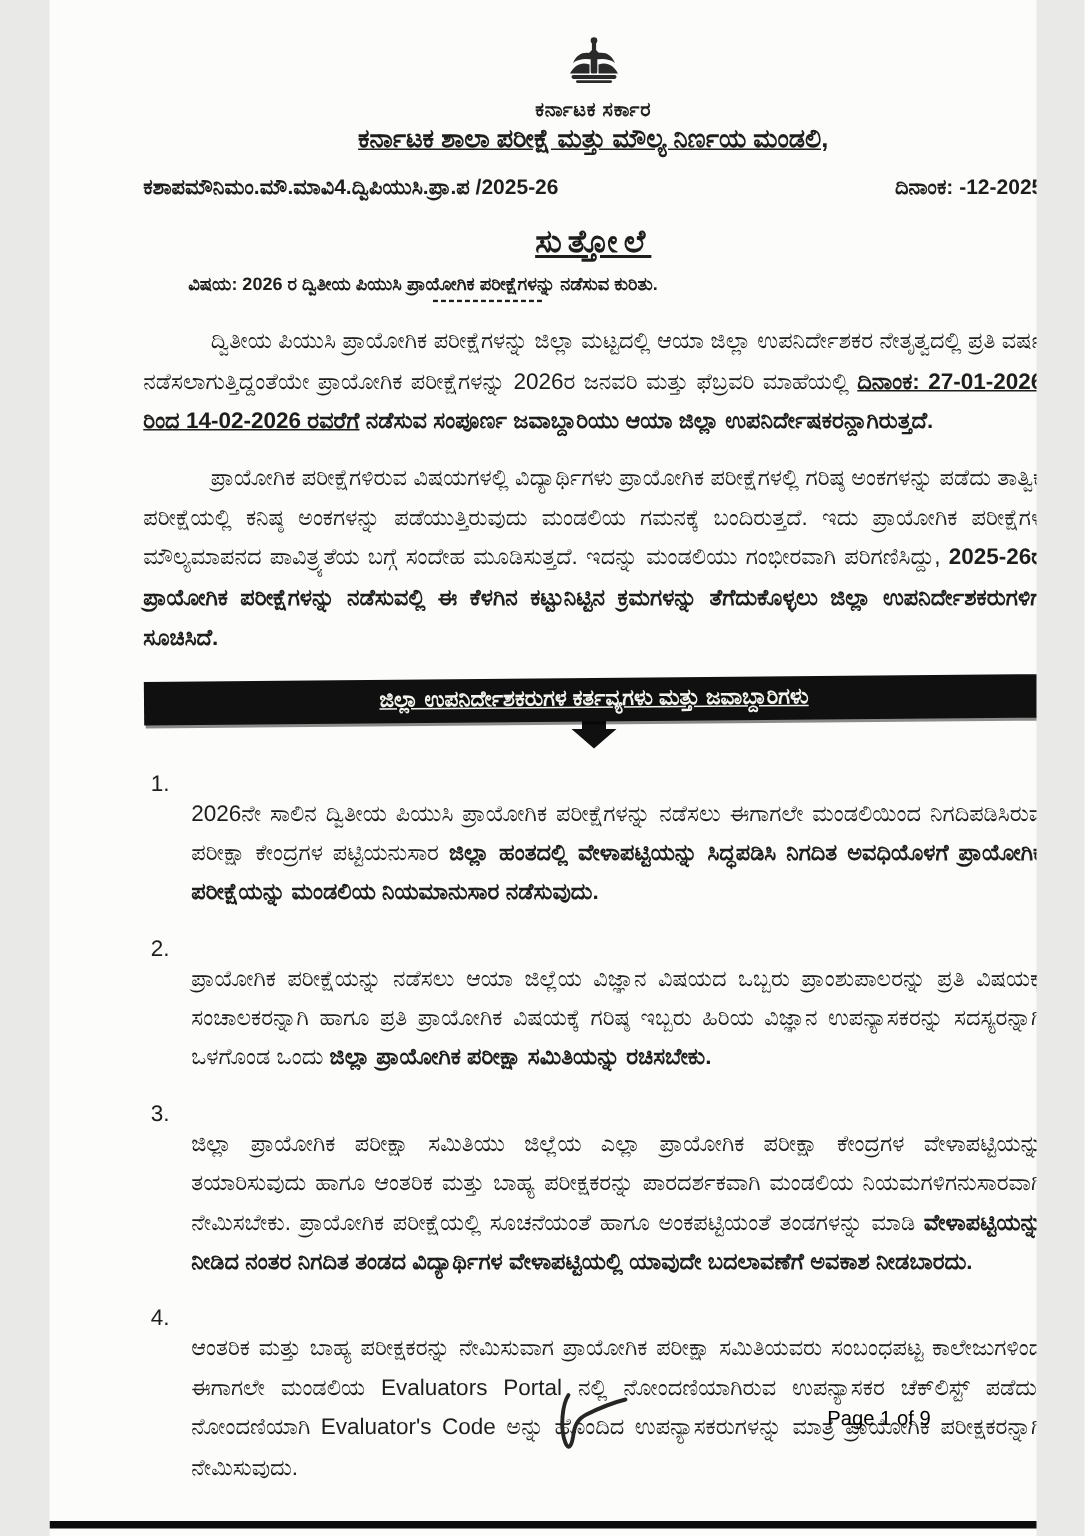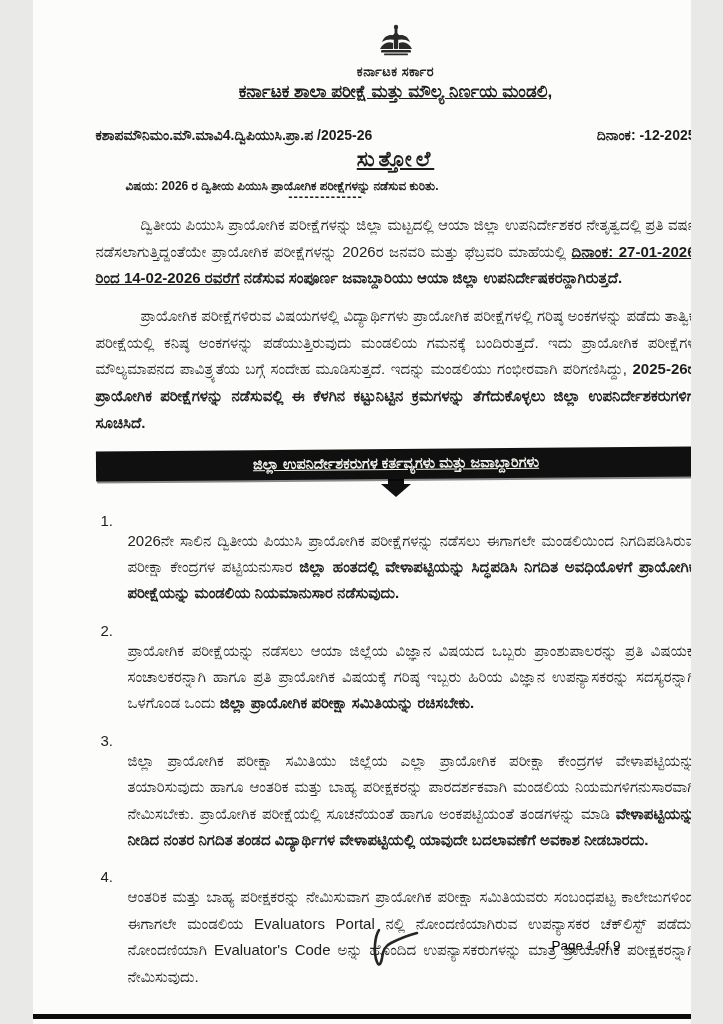--- a/index.html
+++ b/index.html
@@ -30,26 +30,26 @@
   }
   .board-line1{
     font-weight:bold;font-size:17px;text-decoration:underline;margin-top:2px;
   }
   .board-line2{
     font-weight:bold;font-size:16px;text-decoration:underline;margin-top:2px;
   }
   
   .ref-row{
     display:flex;justify-content:space-between;align-items:baseline;
-    font-weight:bold;font-size:14px;margin-top:25px;
+    font-weight:bold;font-size:14px;margin-top:13px;
   }
   
   .circ-title{
     text-align:center;font-weight:bold;font-size:21px;
-    text-decoration:underline;letter-spacing:4px;margin-top:3px;
+    text-decoration:underline;letter-spacing:4px;margin-top:17px;
   }
   .subject{
     text-align:left;font-weight:bold;font-size:12px;margin-top:8px;
     padding-left:30px;
   }
   .subject-divider{
     text-align:center;font-weight:bold;font-size:13px;line-height:8px;
     letter-spacing:1px;transform:translateX(-70px);
   }
   

